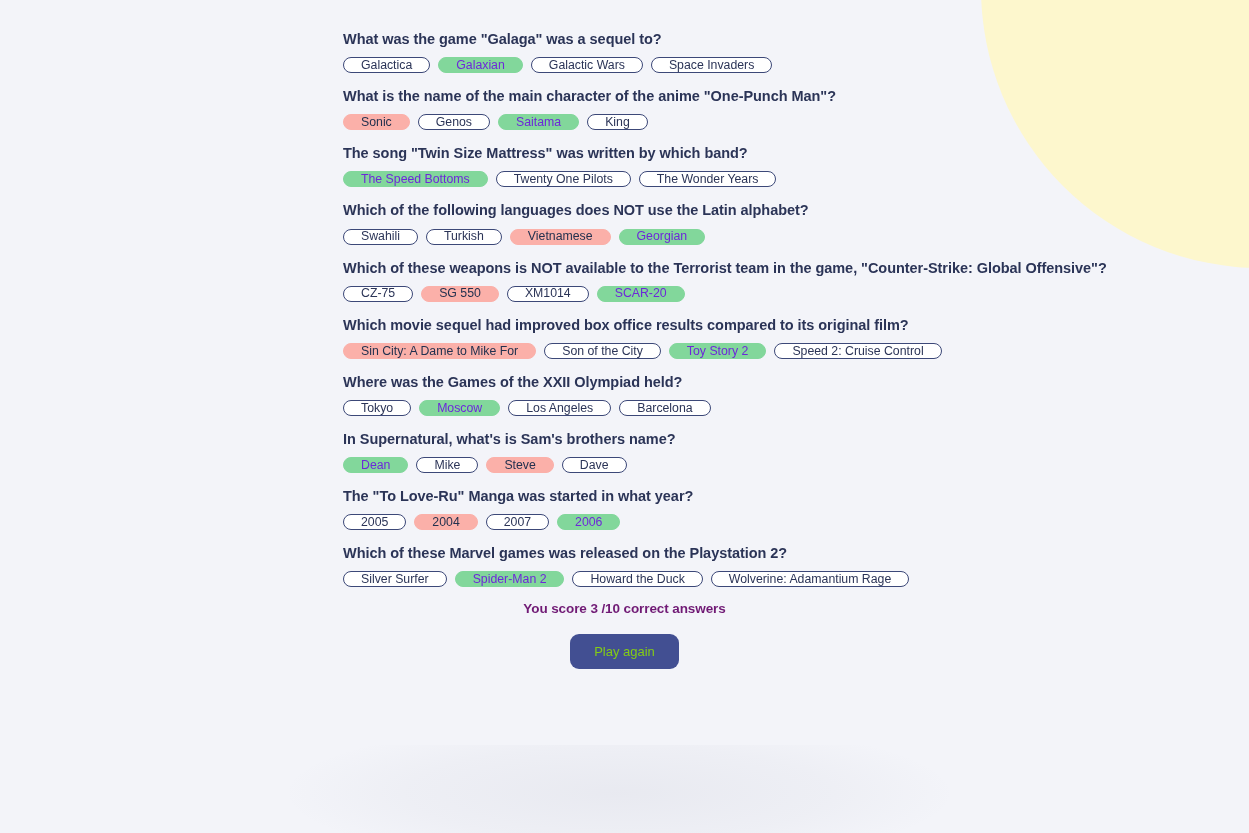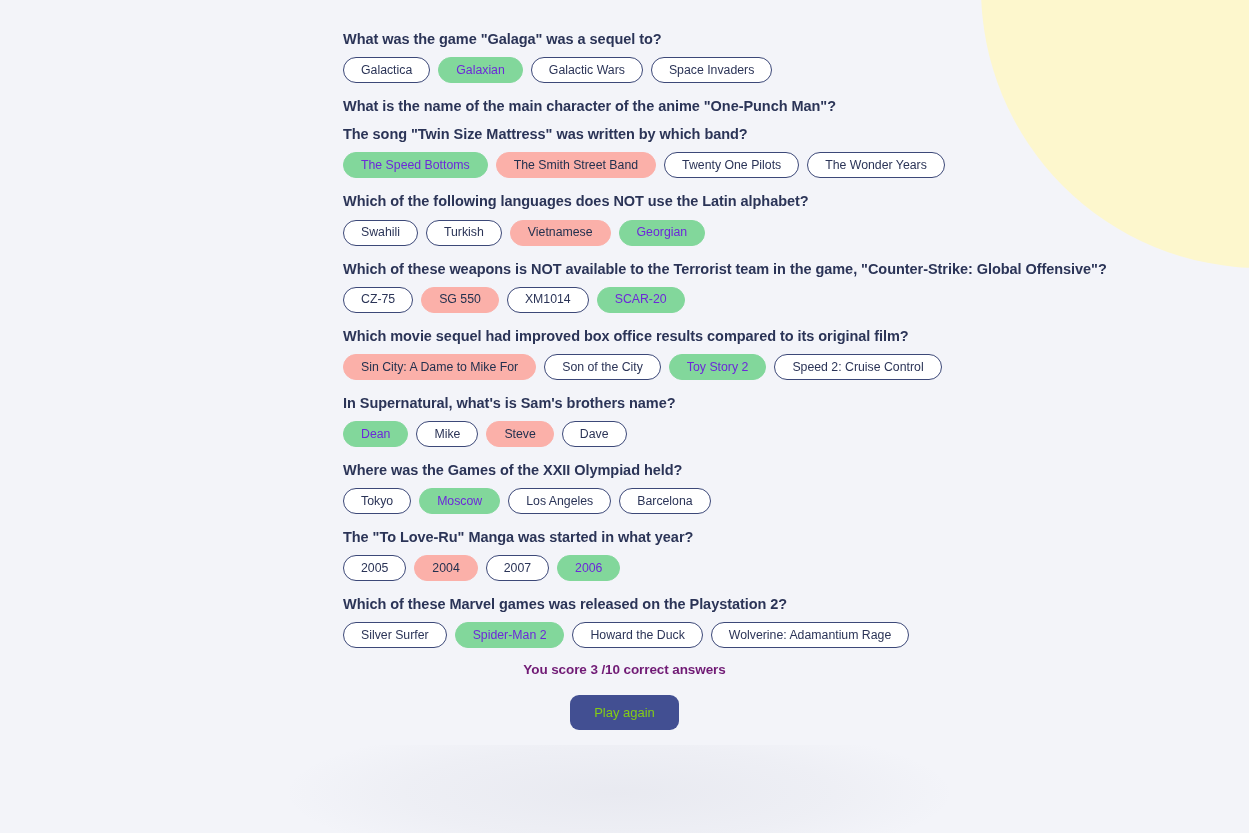--- a/index.html
+++ b/index.html
@@ -84,21 +84,21 @@
     align-items: center;
     gap: 8px;
     margin-bottom: 14px;
   }
 
   .answer-pill {
     display: inline-flex;
     align-items: center;
     justify-content: center;
     box-sizing: border-box;
-    height: 26px;
+    height: 16px;
     padding: 0 17px;
     border-radius: 40px;
     font-size: 12.3px;
     line-height: 1;
     color: #2b3457;
     border: 1px solid #3c4878;
     background: #ffffff;
     white-space: nowrap;
     cursor: pointer;
     user-select: none;
@@ -156,26 +156,31 @@
         <div class="question-text">What was the game "Galaga" was a sequel to?</div>
         <div class="answer-row">
           <div class="answer-pill">Galactica</div>
           <div class="answer-pill state-correct">Galaxian</div>
           <div class="answer-pill">Galactic Wars</div>
           <div class="answer-pill">Space Invaders</div>
         </div>
       </div>
       <div class="question-block">
         <div class="question-text">What is the name of the main character of the anime "One-Punch Man"?</div>
+        <div class="answer-row">
+          <div class="answer-pill state-wrong">Sonic</div>
+          <div class="answer-pill">Genos</div>
+          <div class="answer-pill state-correct">Saitama</div>
+          <div class="answer-pill">King</div>
+        </div>
       </div>
       <div class="question-block">
         <div class="question-text">The song "Twin Size Mattress" was written by which band?</div>
         <div class="answer-row">
           <div class="answer-pill state-correct">The Speed Bottoms</div>
-          <div class="answer-pill state-wrong">The Smith Street Band</div>
           <div class="answer-pill">Twenty One Pilots</div>
           <div class="answer-pill">The Wonder Years</div>
         </div>
       </div>
       <div class="question-block">
         <div class="question-text">Which of the following languages does NOT use the Latin alphabet?</div>
         <div class="answer-row">
           <div class="answer-pill">Swahili</div>
           <div class="answer-pill">Turkish</div>
           <div class="answer-pill state-wrong">Vietnamese</div>
@@ -194,38 +199,38 @@
       <div class="question-block">
         <div class="question-text">Which movie sequel had improved box office results compared to its original film?</div>
         <div class="answer-row">
           <div class="answer-pill state-wrong">Sin City: A Dame to Mike For</div>
           <div class="answer-pill">Son of the City</div>
           <div class="answer-pill state-correct">Toy Story 2</div>
           <div class="answer-pill">Speed 2: Cruise Control</div>
         </div>
       </div>
       <div class="question-block">
+        <div class="question-text">Where was the Games of the XXII Olympiad held?</div>
+        <div class="answer-row">
+          <div class="answer-pill">Tokyo</div>
+          <div class="answer-pill state-correct">Moscow</div>
+          <div class="answer-pill">Los Angeles</div>
+          <div class="answer-pill">Barcelona</div>
+        </div>
+      </div>
+      <div class="question-block">
         <div class="question-text">In Supernatural, what's is Sam's brothers name?</div>
         <div class="answer-row">
           <div class="answer-pill state-correct">Dean</div>
           <div class="answer-pill">Mike</div>
           <div class="answer-pill state-wrong">Steve</div>
           <div class="answer-pill">Dave</div>
         </div>
       </div>
       <div class="question-block">
-        <div class="question-text">Where was the Games of the XXII Olympiad held?</div>
-        <div class="answer-row">
-          <div class="answer-pill">Tokyo</div>
-          <div class="answer-pill state-correct">Moscow</div>
-          <div class="answer-pill">Los Angeles</div>
-          <div class="answer-pill">Barcelona</div>
-        </div>
-      </div>
-      <div class="question-block">
         <div class="question-text">The "To Love-Ru" Manga was started in what year?</div>
         <div class="answer-row">
           <div class="answer-pill">2005</div>
           <div class="answer-pill state-wrong">2004</div>
           <div class="answer-pill">2007</div>
           <div class="answer-pill state-correct">2006</div>
         </div>
       </div>
       <div class="question-block">
         <div class="question-text">Which of these Marvel games was released on the Playstation 2?</div>

